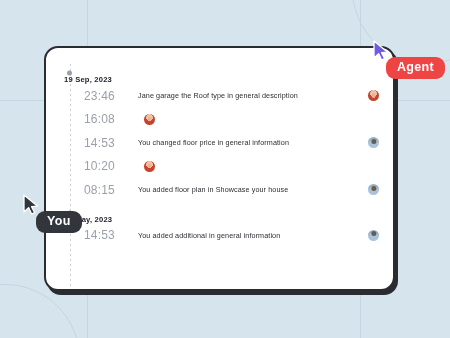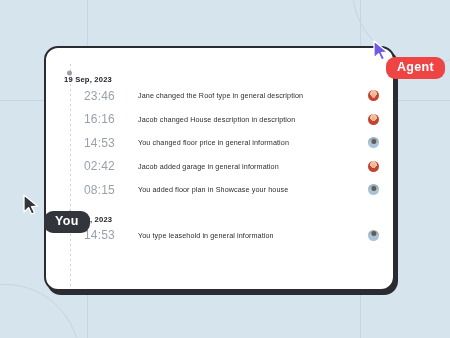--- a/index.html
+++ b/index.html
@@ -114,21 +114,21 @@
     font-size:12.5px;
     font-weight:bold;
     color:#ffffff;
     letter-spacing:.3px;
     white-space:nowrap;
     line-height:1;
   }
   .cursor-agent { left:372px; top:40px; }
   .cursor-agent .cursor-label { left:14px; top:17px; background:#ef4444; }
   .cursor-you { left:22px; top:194px; }
-  .cursor-you .cursor-label { left:22px; top:17px; background:#33353c; }
+  .cursor-you .cursor-label { left:14px; top:17px; background:#33353c; }
 </style>
 </head>
 <body>
 
 <div class="bg">
   <div class="gridline v1"></div>
   <div class="gridline v2"></div>
   <div class="gridline h1"></div>
   <div class="curve curve-tr"></div>
   <div class="curve curve-bl"></div>
@@ -137,50 +137,48 @@
 <div class="card">
   <div class="card-inner">
     <div class="rail"></div>
     <div id="feed">
         <div class="date-row">
           <span class="date-dot"></span>
           <span class="date-label">19 Sep, 2023</span>
         </div>
         <div class="event-row">
           <span class="ev-time">23:46</span>
-          <span class="ev-text">Jane changed the Roof type in general description</span>
+          <span class="ev-text">Jane garage the Roof type in general description</span>
           <span class="ev-avatar av-warm"></span>
         </div>
         <div class="event-row">
-          <span class="ev-time">16:16</span>
-          <span class="ev-text">Jacob changed House description in description</span>
+          <span class="ev-time">16:08</span>
           <span class="ev-avatar av-warm"></span>
         </div>
         <div class="event-row">
           <span class="ev-time">14:53</span>
           <span class="ev-text">You changed floor price in general information</span>
           <span class="ev-avatar av-cool"></span>
         </div>
         <div class="event-row">
-          <span class="ev-time">02:42</span>
-          <span class="ev-text">Jacob added garage in general information</span>
+          <span class="ev-time">10:20</span>
           <span class="ev-avatar av-warm"></span>
         </div>
         <div class="event-row">
           <span class="ev-time">08:15</span>
           <span class="ev-text">You added floor plan in Showcase your house</span>
           <span class="ev-avatar av-cool"></span>
         </div>
         <div class="date-row">
           <span class="date-dot"></span>
           <span class="date-label">18 May, 2023</span>
         </div>
         <div class="event-row">
           <span class="ev-time">14:53</span>
-          <span class="ev-text">You type leasehold in general information</span>
+          <span class="ev-text">You added additional in general information</span>
           <span class="ev-avatar av-cool"></span>
         </div>
       </div>
   </div>
 </div>
 
 <div class="cursor cursor-agent">
   <svg width="18" height="22" viewBox="0 0 18 22">
     <path d="M2 1 L2 18 L6.6 13.6 L9.6 20 L12.6 18.6 L9.6 12.6 L15.6 12.2 Z" fill="#6f5be8" stroke="#ffffff" stroke-width="1.3" stroke-linejoin="round"></path>
   </svg>

